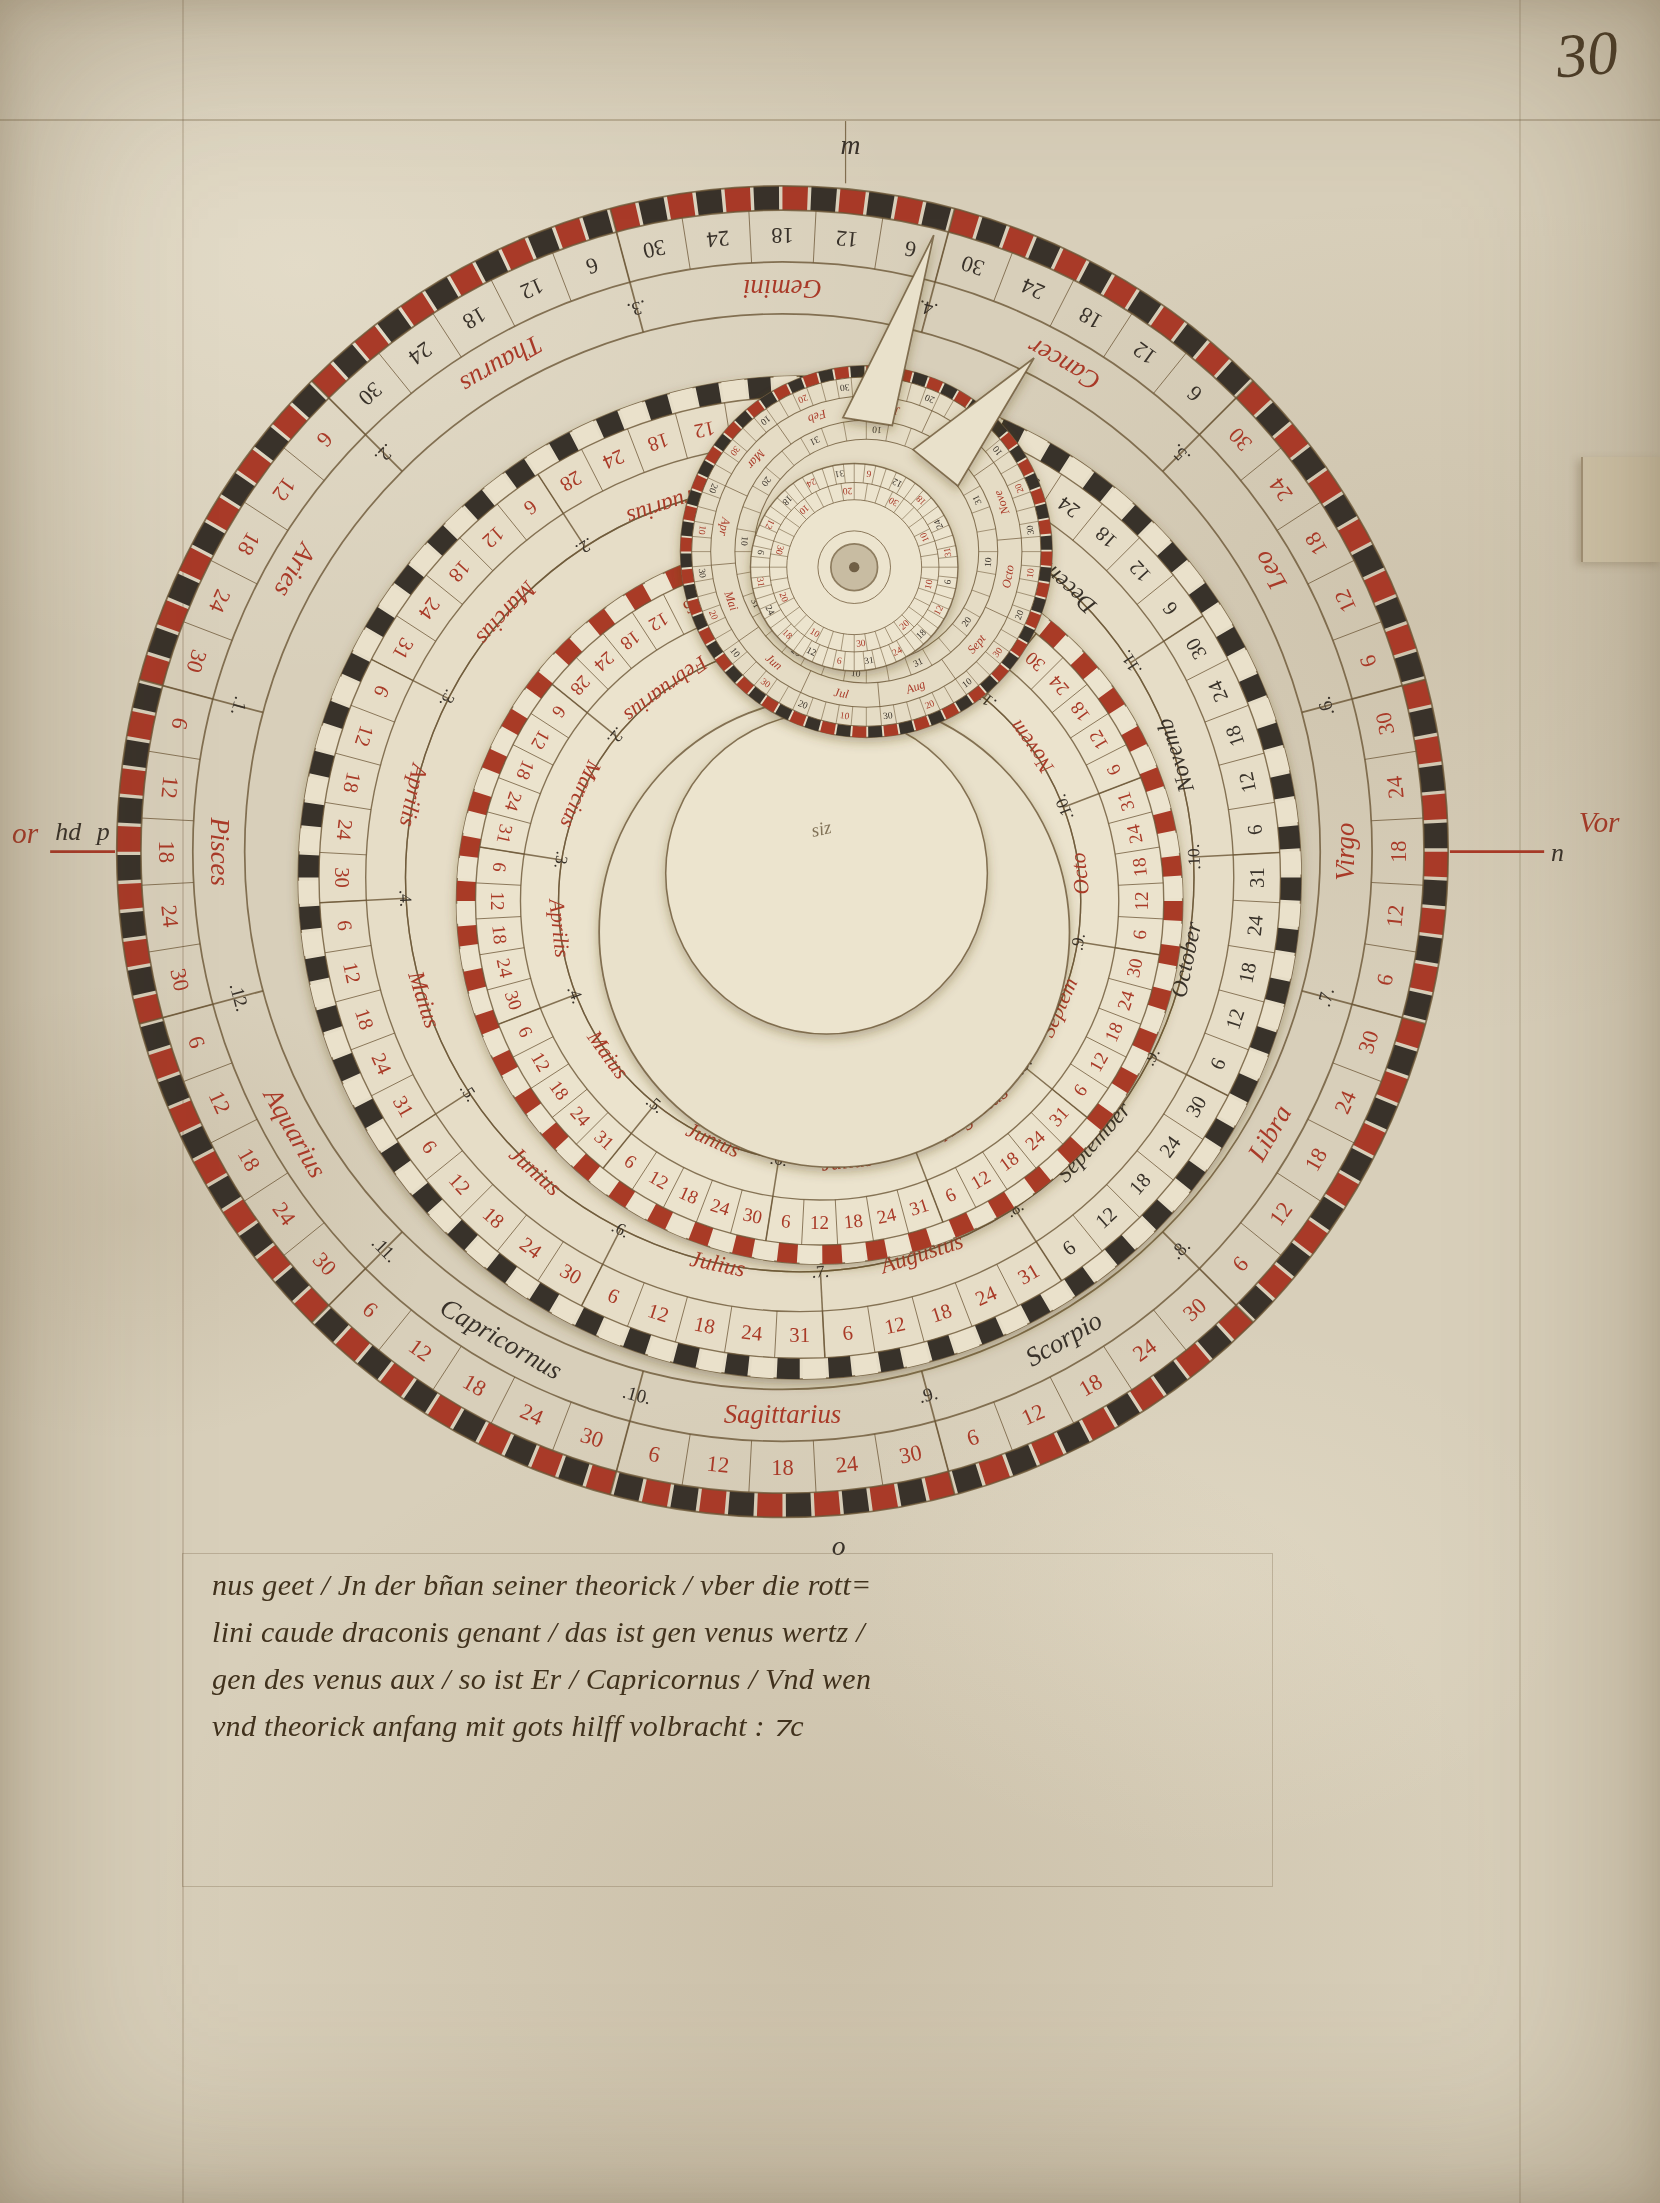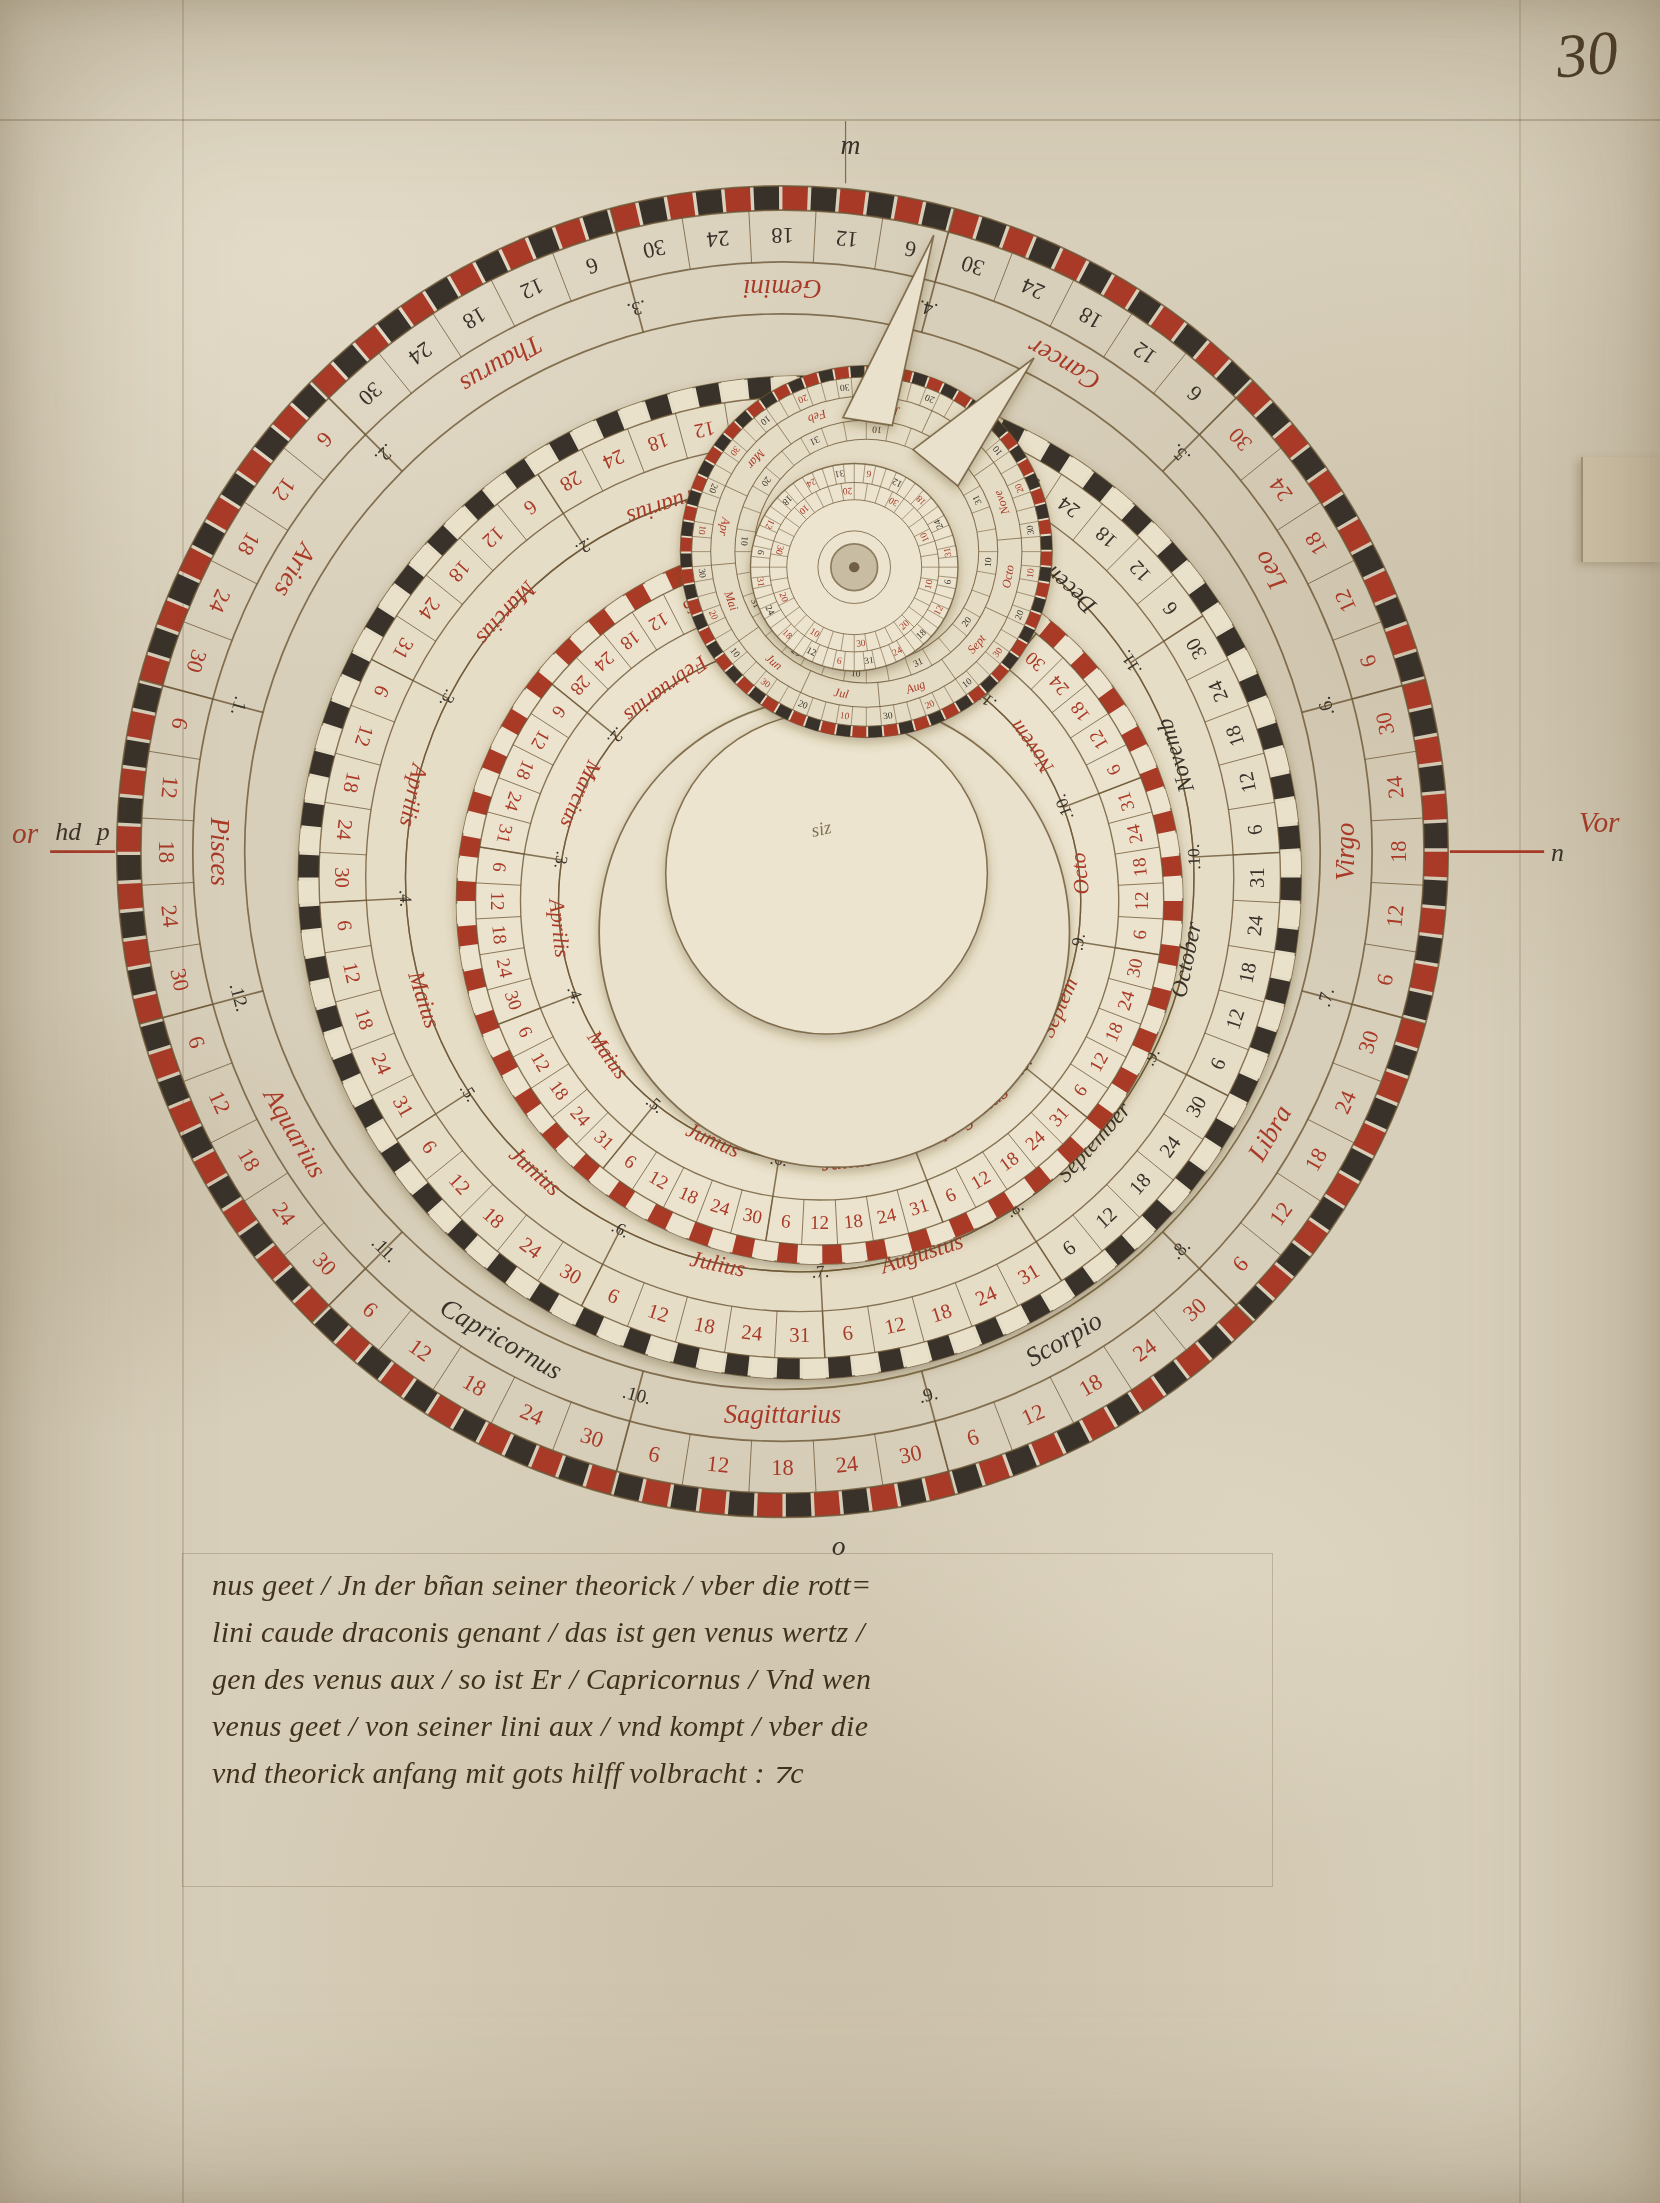--- a/index.html
+++ b/index.html
@@ -1306,19 +1306,18 @@
         <line x1="1677" y1="985" x2="1786" y2="985" stroke="#a93a28" stroke-width="3"></line>
         <text x="1794" y="996" font-size="30" fill="#39322a" font-style="italic" font-family="&quot;Liberation Serif&quot;,serif">n</text>
         <text x="1826" y="962" font-size="34" fill="#a93a28" font-style="italic" font-family="&quot;Liberation Serif&quot;,serif">Vor</text>
       </g>
     </svg>
 
   <div class="textblock">
     <p>nus geet / Jn der bñan seiner theorick / vber die rott=</p>
     <p>lini caude draconis genant / das ist gen venus wertz /</p>
     <p>gen des venus aux / so ist Er / Capricornus / Vnd wen</p>
-    <p>venus geet / von seiner lini aux / vnd kompt / vber die</p>
     <p>vnd theorick anfang mit gots hilff volbracht : ⁊c</p>
   </div>
 
   <div class="vignette"></div>
 </div>
 
 
 </body></html>

